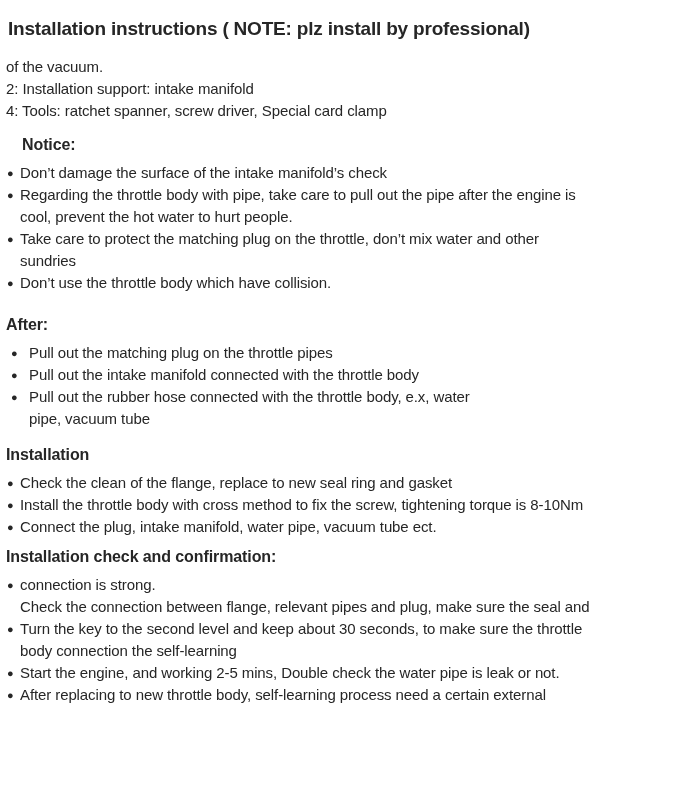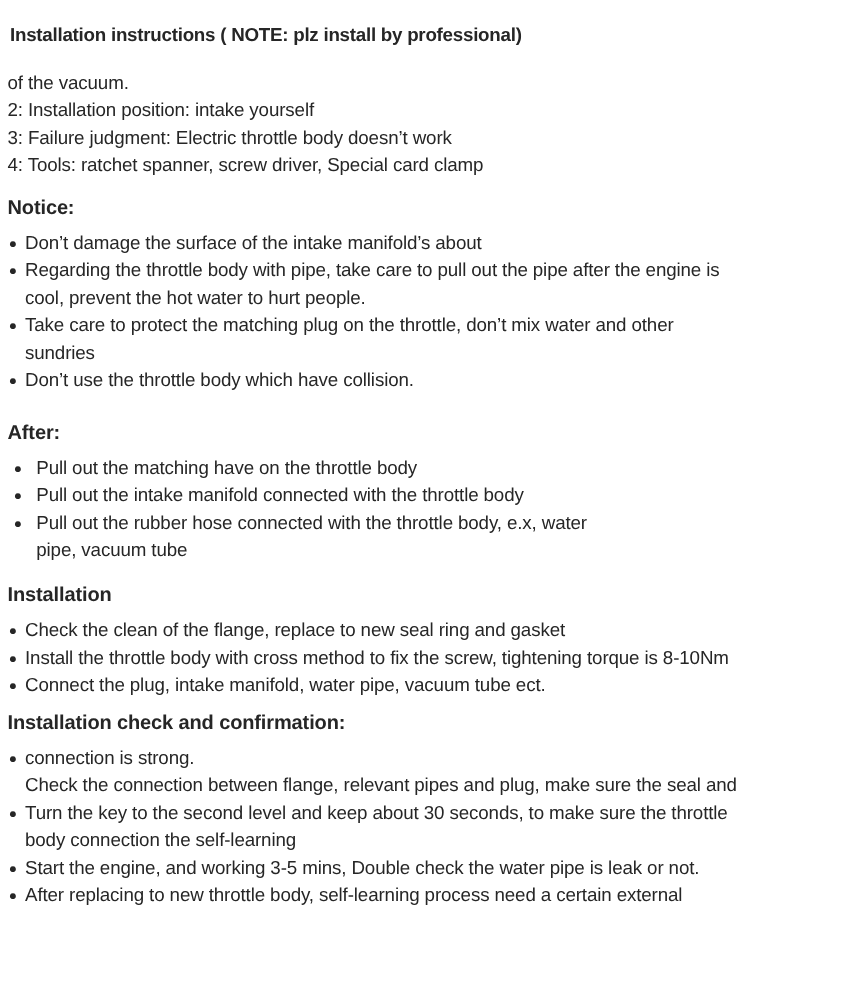--- a/index.html
+++ b/index.html
@@ -9,41 +9,41 @@
     background: #ffffff;
     color: #262626;
     font-family: "Liberation Sans", sans-serif;
     font-size: 15px;
     letter-spacing: -0.1px;
     overflow: hidden;
   }
   .doc { padding: 18px 8px 8px 6px; }
 
   .title {
-    font-size: 15px;
+    font-size: 19px;
     font-weight: bold;
     line-height: 22px;
     margin: 0 0 16px 2px;
     letter-spacing: -0.2px;
     white-space: nowrap;
   }
 
   .line, .bline {
     line-height: 22px;
     white-space: nowrap;
   }
 
   .heading {
     font-weight: bold;
     font-size: 16px;
     line-height: 22px;
     margin-bottom: 6px;
     white-space: nowrap;
   }
-  .sec-notice  .heading { margin-top: 12px; }
+  .sec-notice  .heading { margin-top: 12px; margin-left: 16px; }
   .sec-steps   .heading { margin-top: 20px; }
   .sec-install .heading { margin-top: 14px; }
   .sec-check   .heading { margin-top: 8px; }
 
   .bullet { position: relative; padding-left: 14px; }
   .bullet .dot {
     position: absolute;
     left: 1px;
     top: 0;
     font-size: 11px;
@@ -55,31 +55,30 @@
 </style>
 </head>
 <body>
 
 <div class="doc">
 
   <div class="title">Installation instructions ( NOTE: plz install by professional)</div>
 
   <div class="intro">
     <div class="line">of the vacuum.</div>
-    <div class="line">2: Installation position: intake yourself</div>
-    <div class="line">3: Failure judgment: Electric throttle body doesn’t work</div>
+    <div class="line">2: Installation support: intake manifold</div>
     <div class="line">4: Tools: ratchet spanner, screw driver, Special card clamp</div>
   </div>
 
   <div class="section sec-notice">
     <div class="heading">Notice:</div>
     <div class="bullets">
       <div class="bullet">
         <span class="dot">●</span>
-        <div class="bline">Don’t damage the surface of the intake manifold’s about</div>
+        <div class="bline">Don’t damage the surface of the intake manifold’s check</div>
       </div>
       <div class="bullet">
         <span class="dot">●</span>
         <div class="bline">Regarding the throttle body with pipe, take care to pull out the pipe after the engine is</div>
         <div class="bline">cool, prevent the hot water to hurt people.</div>
       </div>
       <div class="bullet">
         <span class="dot">●</span>
         <div class="bline">Take care to protect the matching plug on the throttle, don’t mix water and other</div>
         <div class="bline">sundries</div>
@@ -89,21 +88,21 @@
         <div class="bline">Don’t use the throttle body which have collision.</div>
       </div>
     </div>
   </div>
 
   <div class="section sec-steps">
     <div class="heading">After:</div>
     <div class="bullets">
       <div class="bullet">
         <span class="dot">●</span>
-        <div class="bline">Pull out the matching have on the throttle body</div>
+        <div class="bline">Pull out the matching plug on the throttle pipes</div>
       </div>
       <div class="bullet">
         <span class="dot">●</span>
         <div class="bline">Pull out the intake manifold connected with the throttle body</div>
       </div>
       <div class="bullet">
         <span class="dot">●</span>
         <div class="bline">Pull out the rubber hose connected with the throttle body, e.x, water</div>
         <div class="bline">pipe, vacuum tube</div>
       </div>
@@ -136,21 +135,21 @@
         <div class="bline">connection is strong.</div>
         <div class="bline">Check the connection between flange, relevant pipes and plug, make sure the seal and</div>
       </div>
       <div class="bullet">
         <span class="dot">●</span>
         <div class="bline">Turn the key to the second level and keep about 30 seconds, to make sure the throttle</div>
         <div class="bline">body connection the self-learning</div>
       </div>
       <div class="bullet">
         <span class="dot">●</span>
-        <div class="bline">Start the engine, and working 3-5 mins, Double check the water pipe is leak or not.</div>
+        <div class="bline">Start the engine, and working 2-5 mins, Double check the water pipe is leak or not.</div>
       </div>
       <div class="bullet">
         <span class="dot">●</span>
         <div class="bline">After replacing to new throttle body, self-learning process need a certain external</div>
       </div>
     </div>
   </div>
 
 </div>
 

